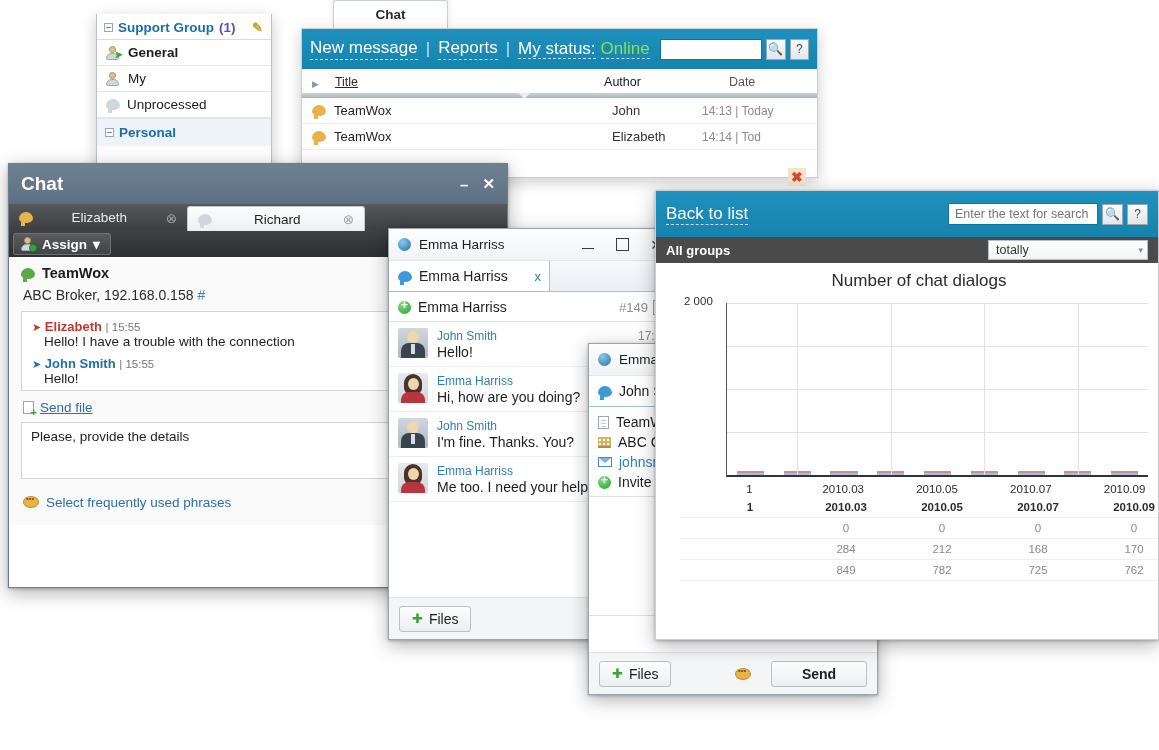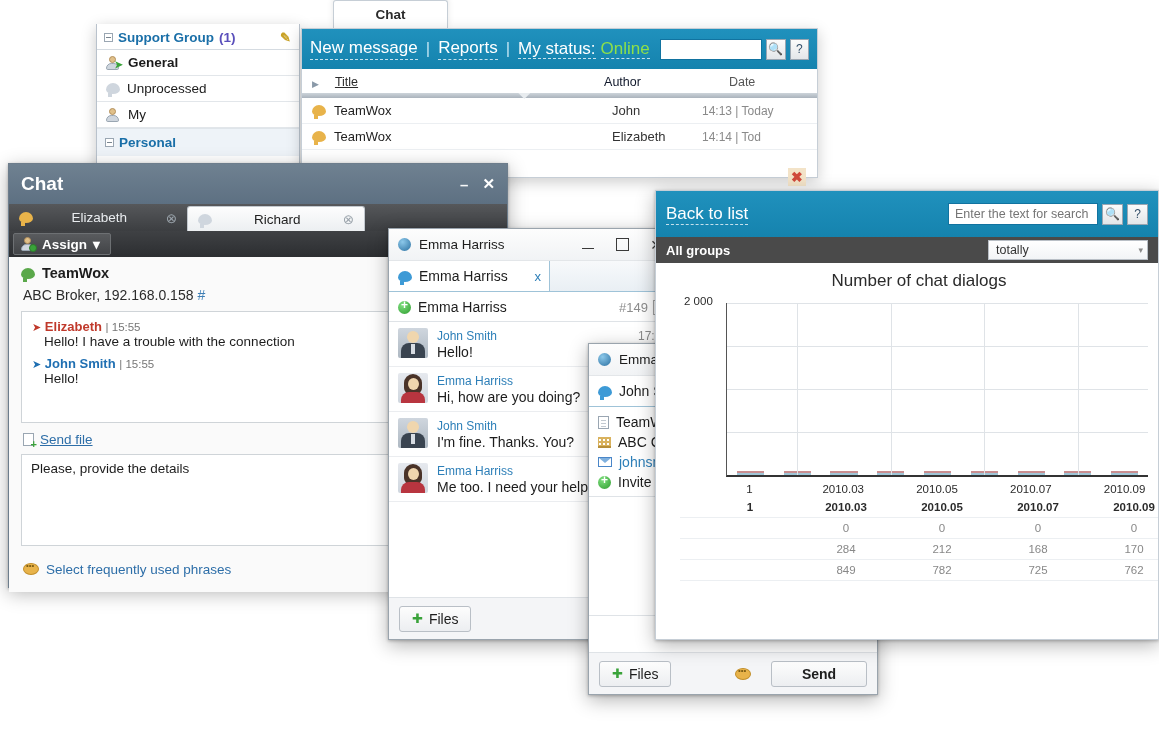--- a/index.html
+++ b/index.html
@@ -12,21 +12,21 @@
   }
 
   
   .win { position:absolute; background:#fff; }
   .shadow { box-shadow: 0 5px 18px rgba(0,0,0,.30), 0 1px 3px rgba(0,0,0,.25); }
 
   
   #backPanel { left:96px; top:0px; width:722px; height:178px; }
 
   .gp-box {
-    position:absolute; left:0; top:24px; width:204px; height:164px;
+    position:absolute; left:0; top:14px; width:176px; height:164px;
     background:#fff; border:1px solid #b9c2cc; border-top:none;
     box-shadow: 0 4px 14px rgba(0,0,0,.22);
   }
   .gp-head {
     display:flex; align-items:center; gap:5px;
     padding:6px 8px 4px 7px; font-weight:bold; color:#1a6fa8; font-size:13.5px;
   }
   .gp-head .cnt { color:#5a4fbb; }
   .gp-plusbox {
     width:9px; height:9px; border:1px solid #9aa6b2; background:#fff;
@@ -122,31 +122,31 @@
   .assign-btn {
     display:flex; align-items:center; gap:6px; padding:2px 10px 2px 7px; margin-left:4px;
     background:linear-gradient(#595b5e,#424447); border:1px solid #6d7073; border-radius:2px;
     color:#fff; font-weight:bold; font-size:13.5px;
   }
   .cw-body { background:#fafafa; padding:8px 12px 0 12px; position:relative; }
   .cw-org { display:flex; align-items:center; gap:7px; font-weight:bold; font-size:14.5px; color:#1d1d1d; }
   .cw-sub { padding:6px 0 8px 2px; font-size:14px; color:#2b2b2b; }
   .cw-sub .hash { color:#3f7fb5; margin-left:4px; }
   .cw-link { position:absolute; right:12px; top:9px; color:#2d6ea8; text-decoration:underline; font-size:12.5px;}
-  .cw-msgs { border:1px solid #cfd4d8; background:#fff; height:112px; padding:7px 10px; }
+  .cw-msgs { border:1px solid #cfd4d8; background:#fff; height:80px; padding:7px 10px; }
   .msg { margin-bottom:7px; }
   .msg .who { font-weight:bold; font-size:13px; }
   .msg .who.a { color:#c0392b; }
   .msg .who.b { color:#1f6fb2; }
   .msg .tm { color:#777; font-size:11.5px; }
   .msg .tx { font-size:13.5px; color:#1d1d1d; padding-left:12px; }
   .arrow { font-size:11px; }
   .cw-sendfile { display:flex; align-items:center; gap:6px; padding:9px 2px 7px 2px; }
   .cw-sendfile a { color:#2d6ea8; text-decoration:underline; font-size:13.5px; }
-  .cw-input { border:1px solid #cfd4d8; background:#fff; height:92px; padding:6px 9px; font-size:13.5px; color:#1d1d1d;}
+  .cw-input { border:1px solid #cfd4d8; background:#fff; height:57px; padding:6px 9px; font-size:13.5px; color:#1d1d1d;}
   .cw-foot { display:flex; align-items:center; gap:7px; padding:10px 2px; }
   .cw-foot a { color:#2d6ea8; text-decoration:none; font-size:13.5px; }
   .send-ghost {
     margin-left:auto; width:70px; height:26px;
     background:linear-gradient(#fafafa,#e4e7ea); border:1px solid #b4bcc4; border-radius:2px;
   }
 
   
   #emmaWin { left:388px; top:228px; width:290px; height:412px; border:1px solid #9aa4ad; background:#fff; }
   #emmaFront { left:588px; top:343px; width:290px; height:352px; border:1px solid #9aa4ad; background:#fff; }
@@ -273,29 +273,29 @@
     <div class="gp-list">
       <div class="gp-item sel">
         <span class="userico">
             <span class="h"></span>
             <span class="b"></span>
             <span class="ga">➤</span>
           </span>
         <span>General</span>
       </div>
       <div class="gp-item">
-        <span class="bubble" style="background:#cfd6de;color:#cfd6de;"></span>
-        <span>Unprocessed</span>
-      </div>
-      <div class="gp-item">
         <span class="userico">
             <span class="h"></span>
             <span class="b"></span>
           </span>
         <span>My</span>
+      </div>
+      <div class="gp-item">
+        <span class="bubble" style="background:#cfd6de;color:#cfd6de;"></span>
+        <span>Unprocessed</span>
       </div>
     </div>
     <div class="gp-foot">
       <span class="gp-plusbox"></span>
       <span>Personal</span>
     </div>
   </div>
 
   <div class="cl-wrap">
     <div class="cl-tab">Chat</div>

